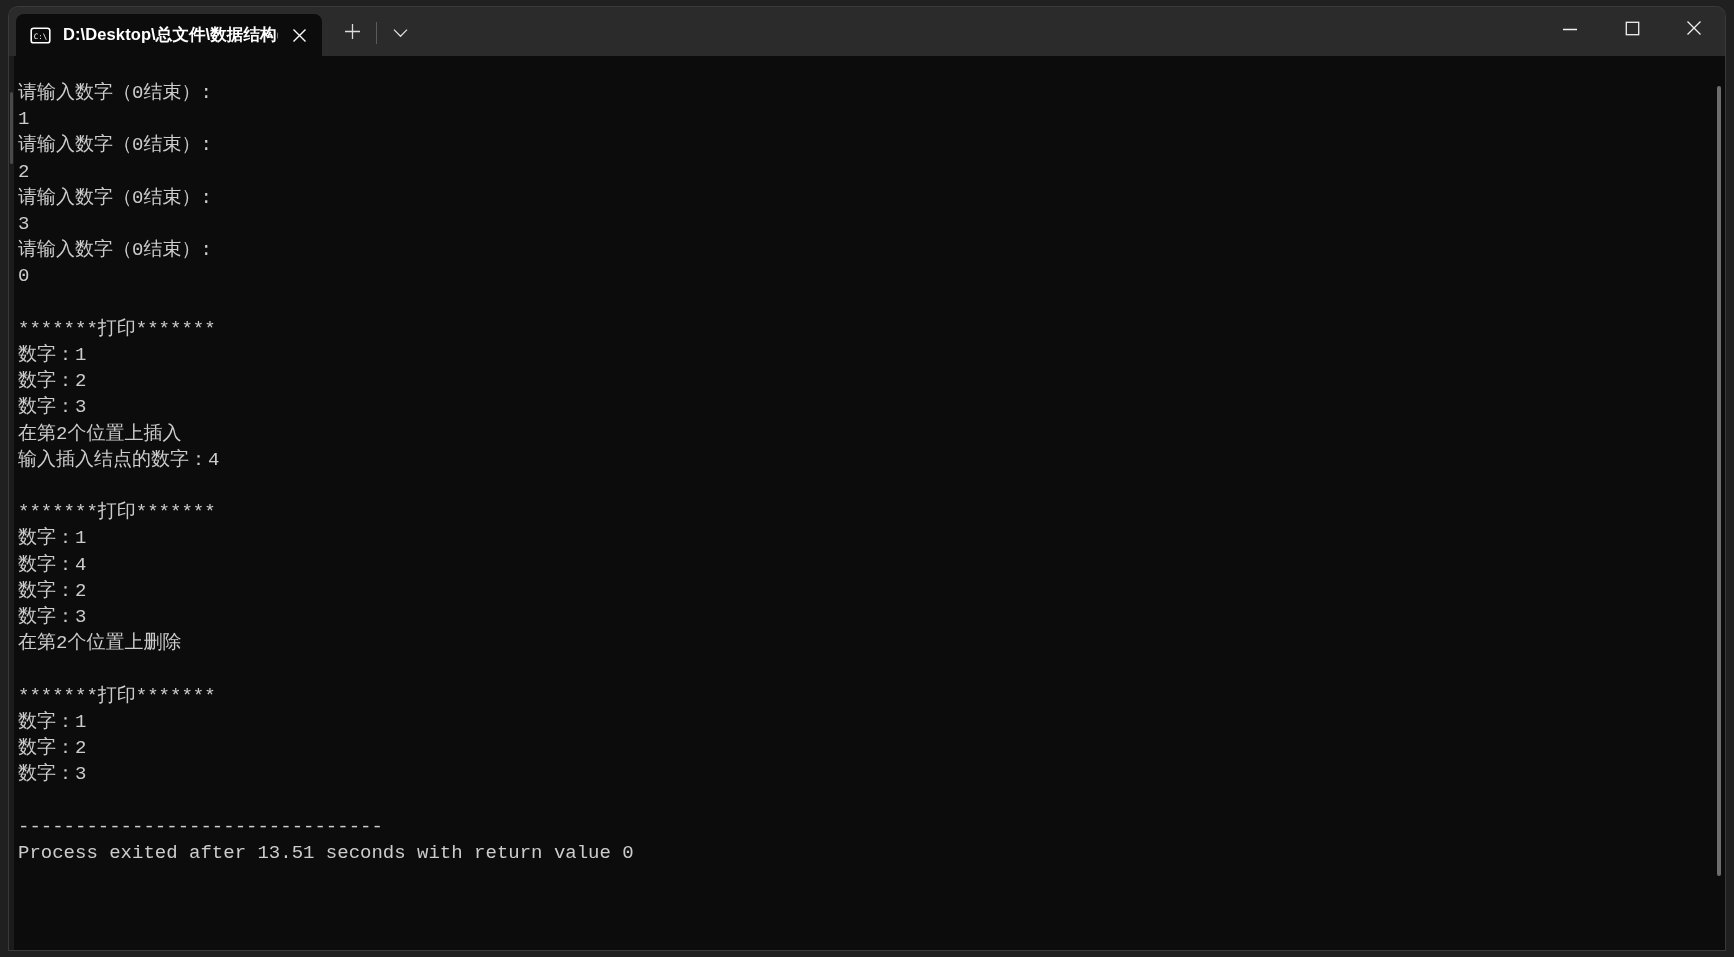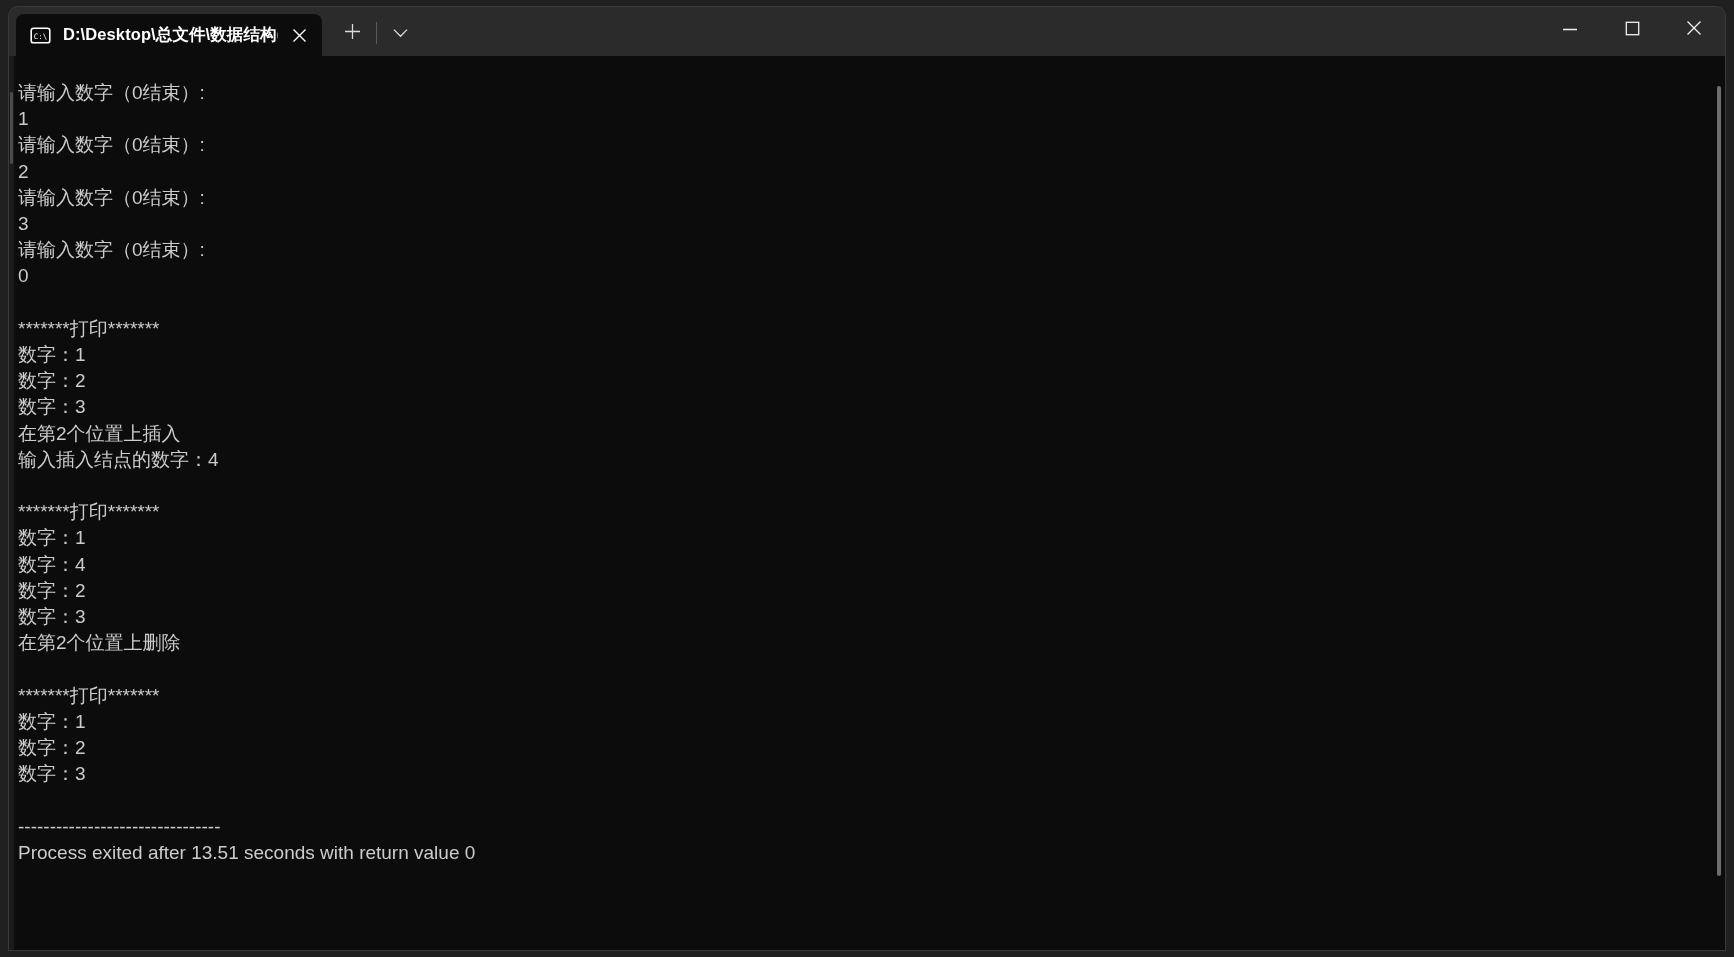--- a/index.html
+++ b/index.html
@@ -133,21 +133,21 @@
     background: #0c0c0c;
     position: relative;
     overflow: hidden;
   }
   .term-text {
     position: absolute;
     left: 9px;
     top: 5px;
     right: 20px;
     color: #cccccc;
-    font-family: Liberation Sans, sans-serif;
+    font-family: Liberation Mono, monospace;
     font-size: 19px;
     line-height: 26.2px;
     white-space: pre;
     letter-spacing: 0px;
   }
 
   
   .left-rail {
     position: absolute;
     left: 0; top: 0; bottom: 0;

